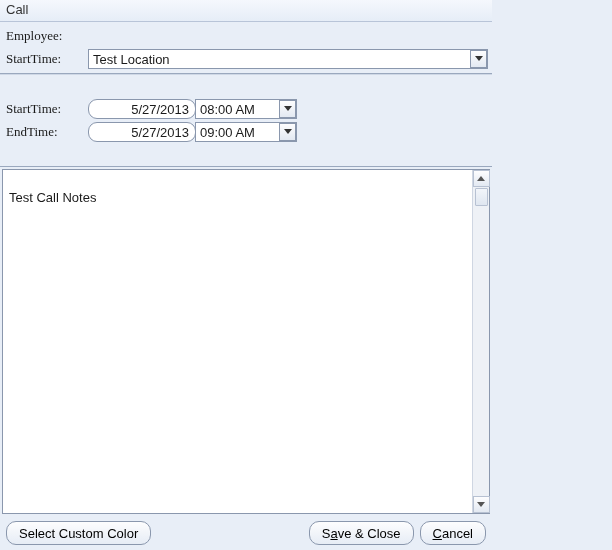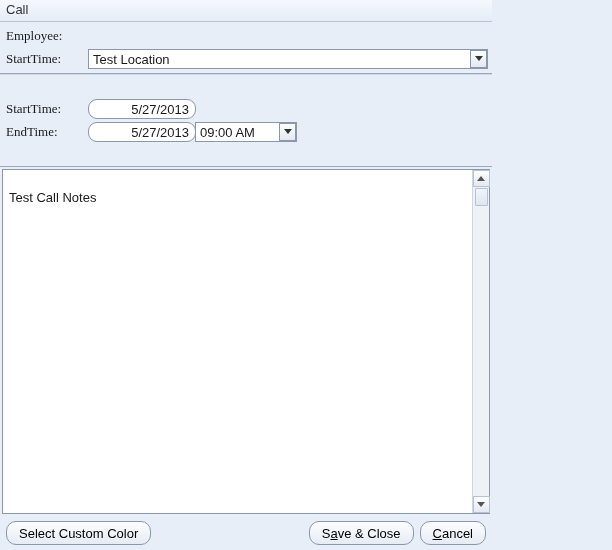--- a/index.html
+++ b/index.html
@@ -152,20 +152,28 @@
         </div>
       </div>
     </div>
   </div>
 
   <div class="time-block">
     <div class="row">
       <div class="lbl">StartTime:</div>
       <div class="datein">
         <span>5/27/2013</span>
+      </div>
+      <div class="timecombo">
+        <span>08:00 AM</span>
+        <div class="drop-btn">
+          <svg viewBox="0 0 8 6">
+              <path d="M0 0 L8 0 L4 5 Z" fill="#333"></path>
+            </svg>
+        </div>
       </div>
     </div>
     <div class="row">
       <div class="lbl">EndTime:</div>
       <div class="datein">
         <span>5/27/2013</span>
       </div>
       <div class="timecombo">
         <span>09:00 AM</span>
         <div class="drop-btn">

